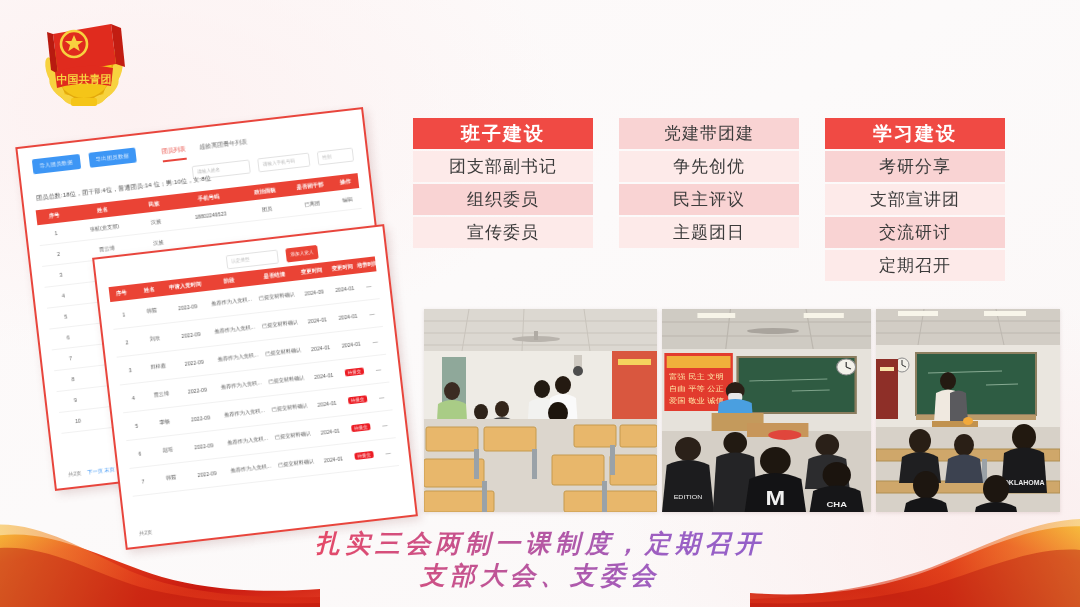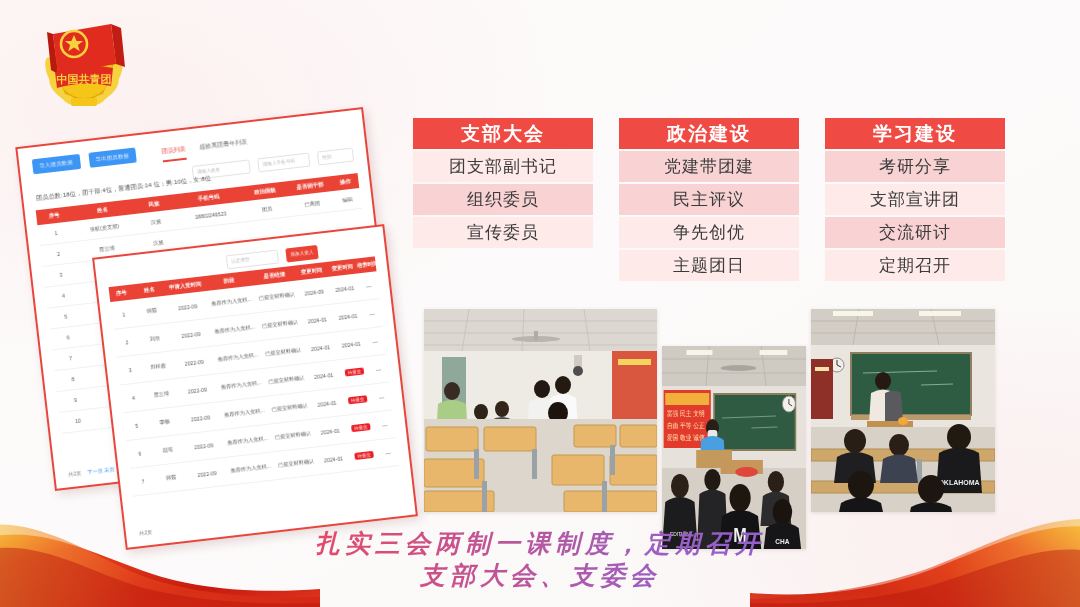--- a/index.html
+++ b/index.html
@@ -204,21 +204,21 @@
     gap: 5px;
   }
   .photo {
     position: relative;
     height: 203px;
     overflow: hidden;
     background: #d8d3cb;
     box-shadow: 0 1px 4px rgba(90,40,40,.13);
   }
   .photo.p1 { width: 233px; }
-  .photo.p2 { width: 144px; margin-top: 37px; }
+  .photo.p2 { width: 209px; }
   .photo.p3 { width: 184px; }
   .photo svg { position: absolute; inset: 0; width: 100%; height: 100%; }
 
   
   .caption {
     position: absolute;
     left: 0;
     right: 0;
     top: 528px;
     text-align: center;
@@ -504,31 +504,30 @@
         <div class="sc-pager">
           <span>共2页</span>
         </div>
       </div>
     </div>
   </div>
 
   <div class="tables">
 
     <div class="ctable">
-      <div class="ct-head">支部大会</div>
+      <div class="ct-head">班子建设</div>
       <div class="ct-row even">团支部副书记</div>
       <div class="ct-row odd">组织委员</div>
       <div class="ct-row even">宣传委员</div>
     </div>
 
     <div class="ctable">
-      <div class="ct-head">政治建设</div>
       <div class="ct-row odd">党建带团建</div>
+      <div class="ct-row even">争先创优</div>
       <div class="ct-row odd">民主评议</div>
-      <div class="ct-row even">争先创优</div>
       <div class="ct-row even">主题团日</div>
     </div>
 
     <div class="ctable">
       <div class="ct-head">学习建设</div>
       <div class="ct-row odd">考研分享</div>
       <div class="ct-row even">支部宣讲团</div>
       <div class="ct-row odd">交流研讨</div>
       <div class="ct-row even">定期召开</div>
     </div>

